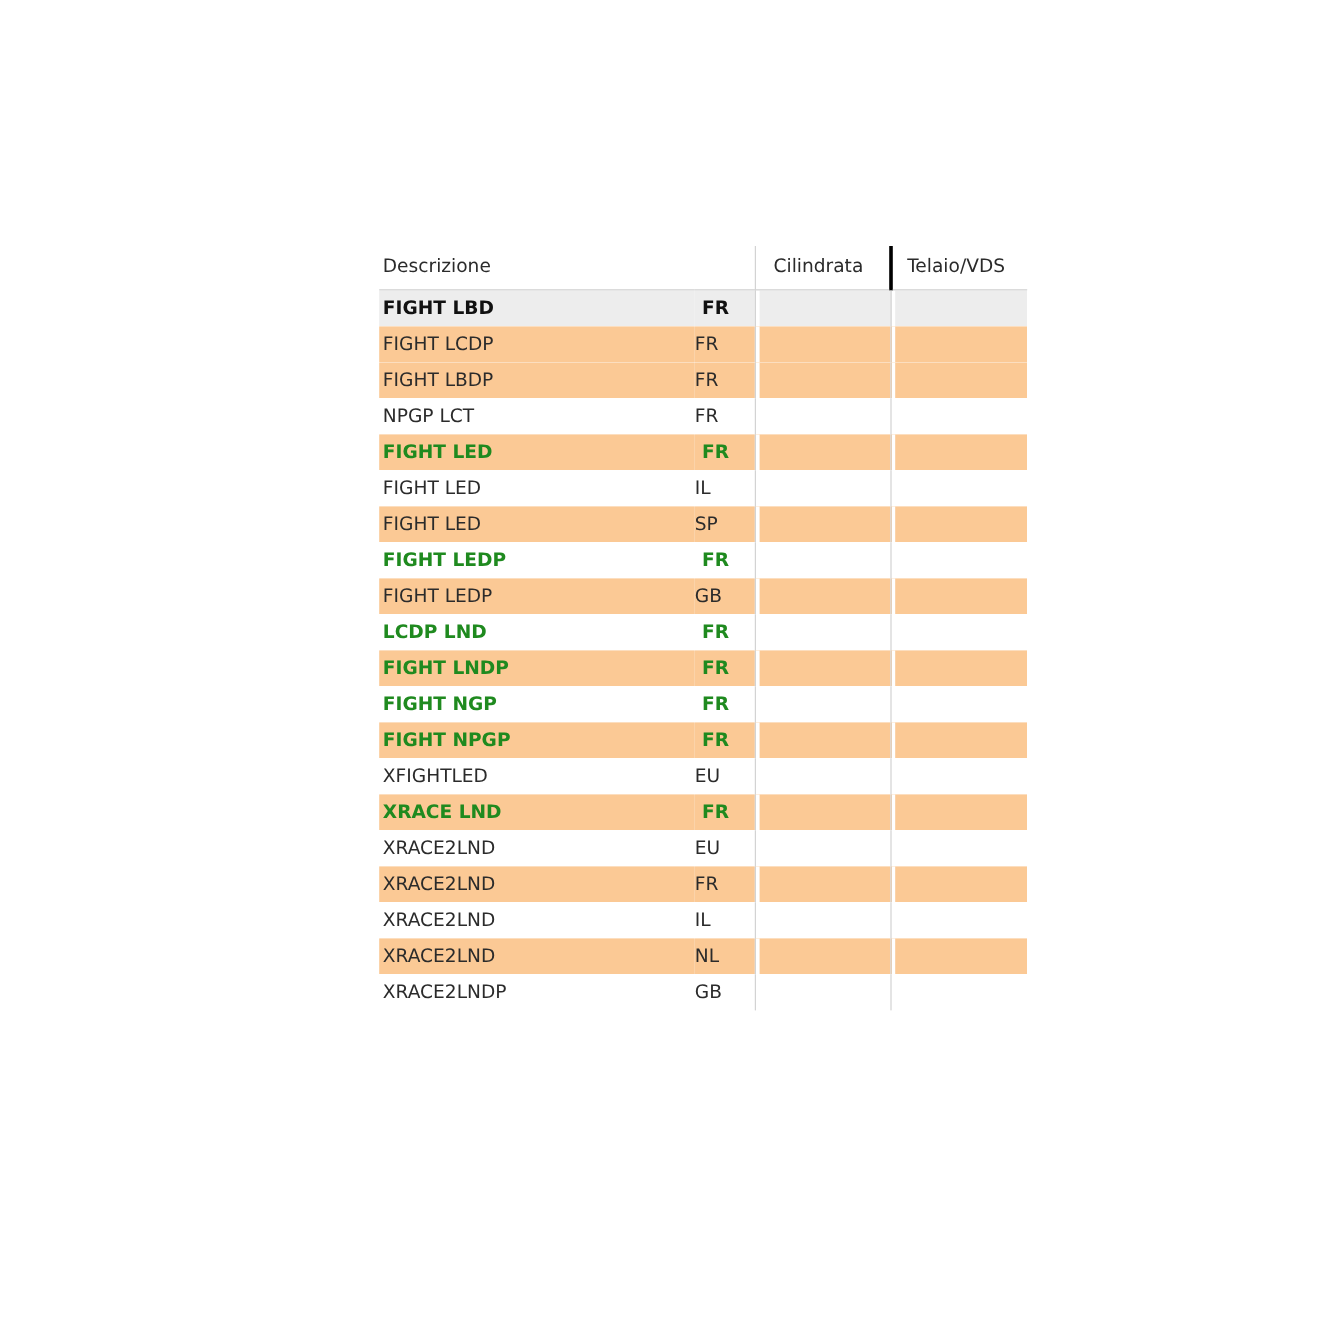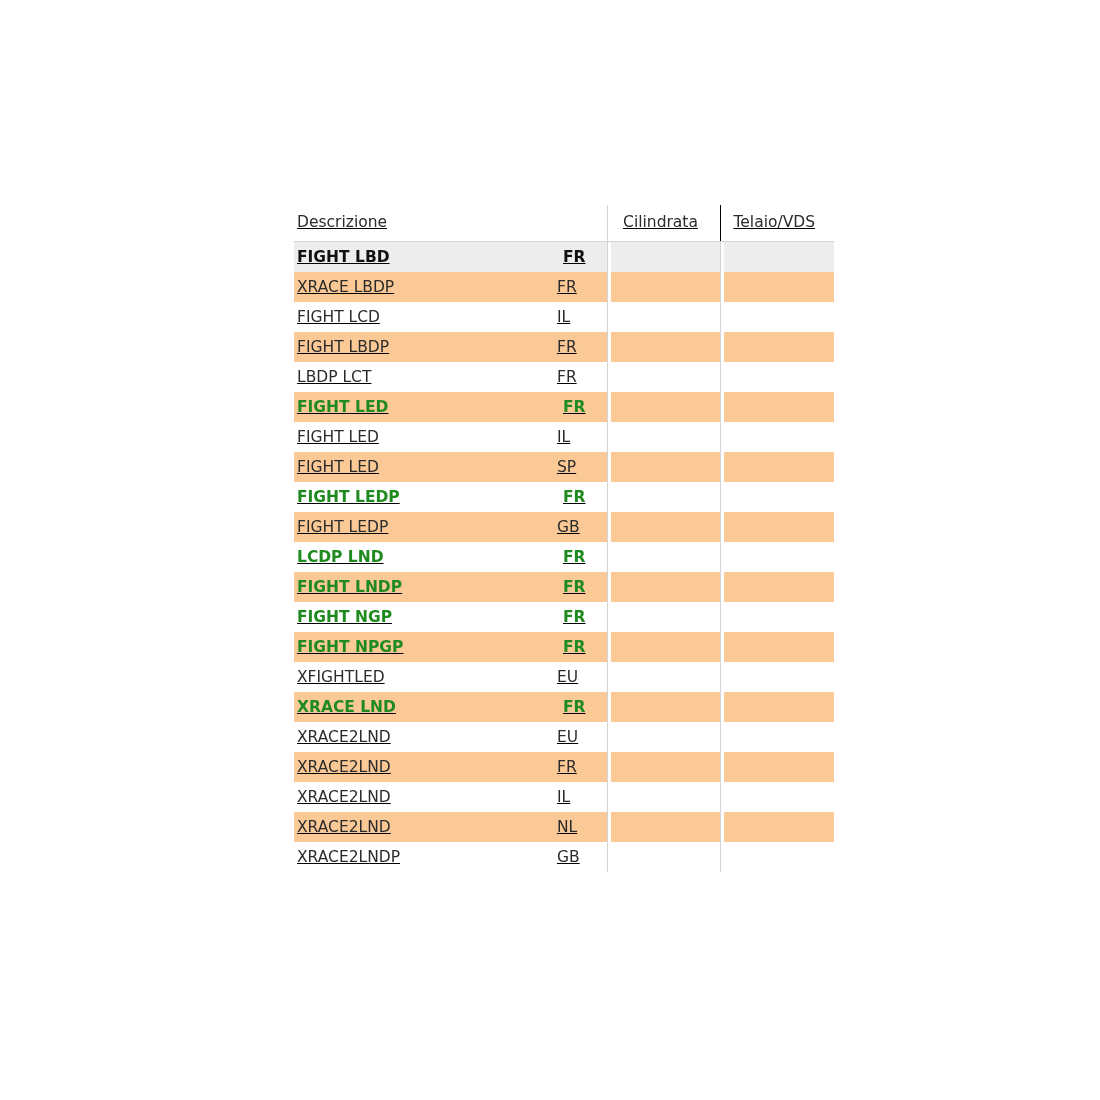--- a/index.html
+++ b/index.html
@@ -10,24 +10,23 @@
   body {
     width: 1100px;
     height: 1100px;
     background: #ffffff;
     font-family: "DejaVu Sans", sans-serif;
     overflow: hidden;
   }
 
   #table-wrap {
     position: absolute;
-    left: 294px;
+    left: 316px;
     top: 205px;
     width: 490px;
-    text-decoration: underline;
   }
 
   table.grid {
     border-collapse: collapse;
     border-spacing: 0;
     width: 490px;
     table-layout: fixed;
   }
 
   
@@ -52,21 +51,21 @@
     padding-left: 3px;
     border-right: none;
   }
   th.h-spacer {
     border-right: 1px solid #d3d3d3;
   }
   th.h-cil, th.h-tel {
     text-align: center;
   }
   th.h-cil {
-    border-right: 1px solid #000000;
+    border-right: 3px solid #000000;
   }
 
   
   tbody tr {
     height: 30px;
   }
   tbody td {
     font-size: 15.5px;
     color: #2b2b2b;
     height: 30px;
@@ -139,39 +138,33 @@
       </tr>
     </thead>
     <tbody id="table-body">
         <tr class="fill-grey txt-black-bold">
           <td class="d-desc">FIGHT LBD</td>
           <td class="d-ctry">FR</td>
           <td class="d-cil"></td>
           <td class="d-tel"></td>
         </tr>
         <tr class="fill-orange">
-          <td class="d-desc">XRACE LBDP</td>
-          <td class="d-ctry">FR</td>
-          <td class="d-cil"></td>
-          <td class="d-tel"></td>
-        </tr>
-        <tr class="fill-white">
-          <td class="d-desc">FIGHT LCD</td>
-          <td class="d-ctry">IL</td>
+          <td class="d-desc">FIGHT LCDP</td>
+          <td class="d-ctry">FR</td>
           <td class="d-cil"></td>
           <td class="d-tel"></td>
         </tr>
         <tr class="fill-orange">
           <td class="d-desc">FIGHT LBDP</td>
           <td class="d-ctry">FR</td>
           <td class="d-cil"></td>
           <td class="d-tel"></td>
         </tr>
         <tr class="fill-white">
-          <td class="d-desc">LBDP LCT</td>
+          <td class="d-desc">NPGP LCT</td>
           <td class="d-ctry">FR</td>
           <td class="d-cil"></td>
           <td class="d-tel"></td>
         </tr>
         <tr class="fill-orange txt-green">
           <td class="d-desc">FIGHT LED</td>
           <td class="d-ctry">FR</td>
           <td class="d-cil"></td>
           <td class="d-tel"></td>
         </tr>

